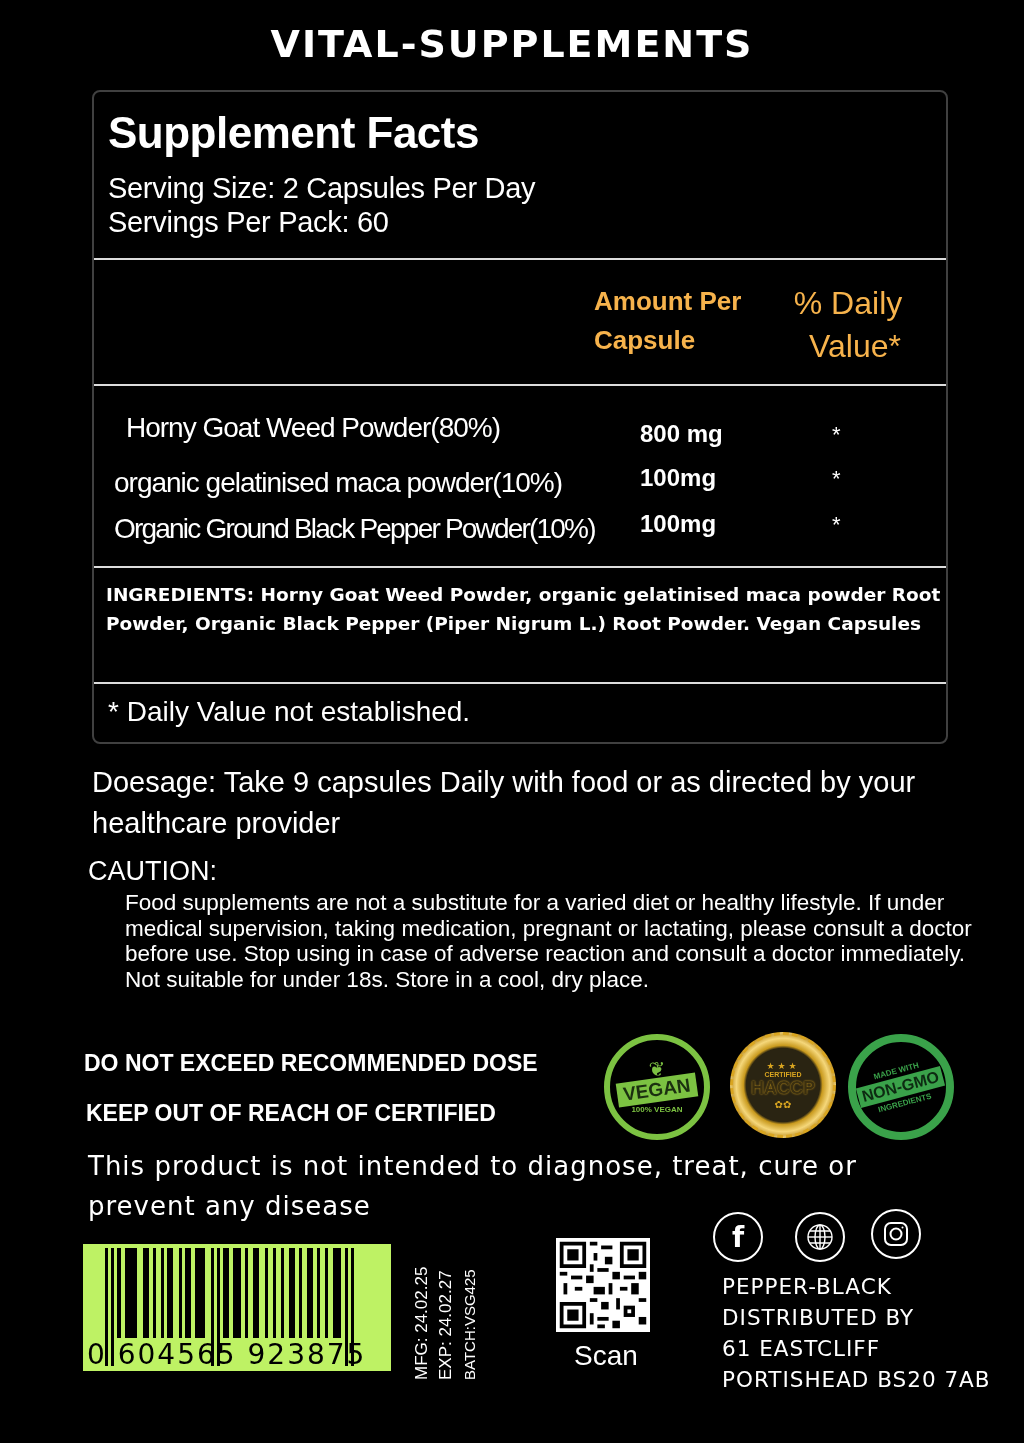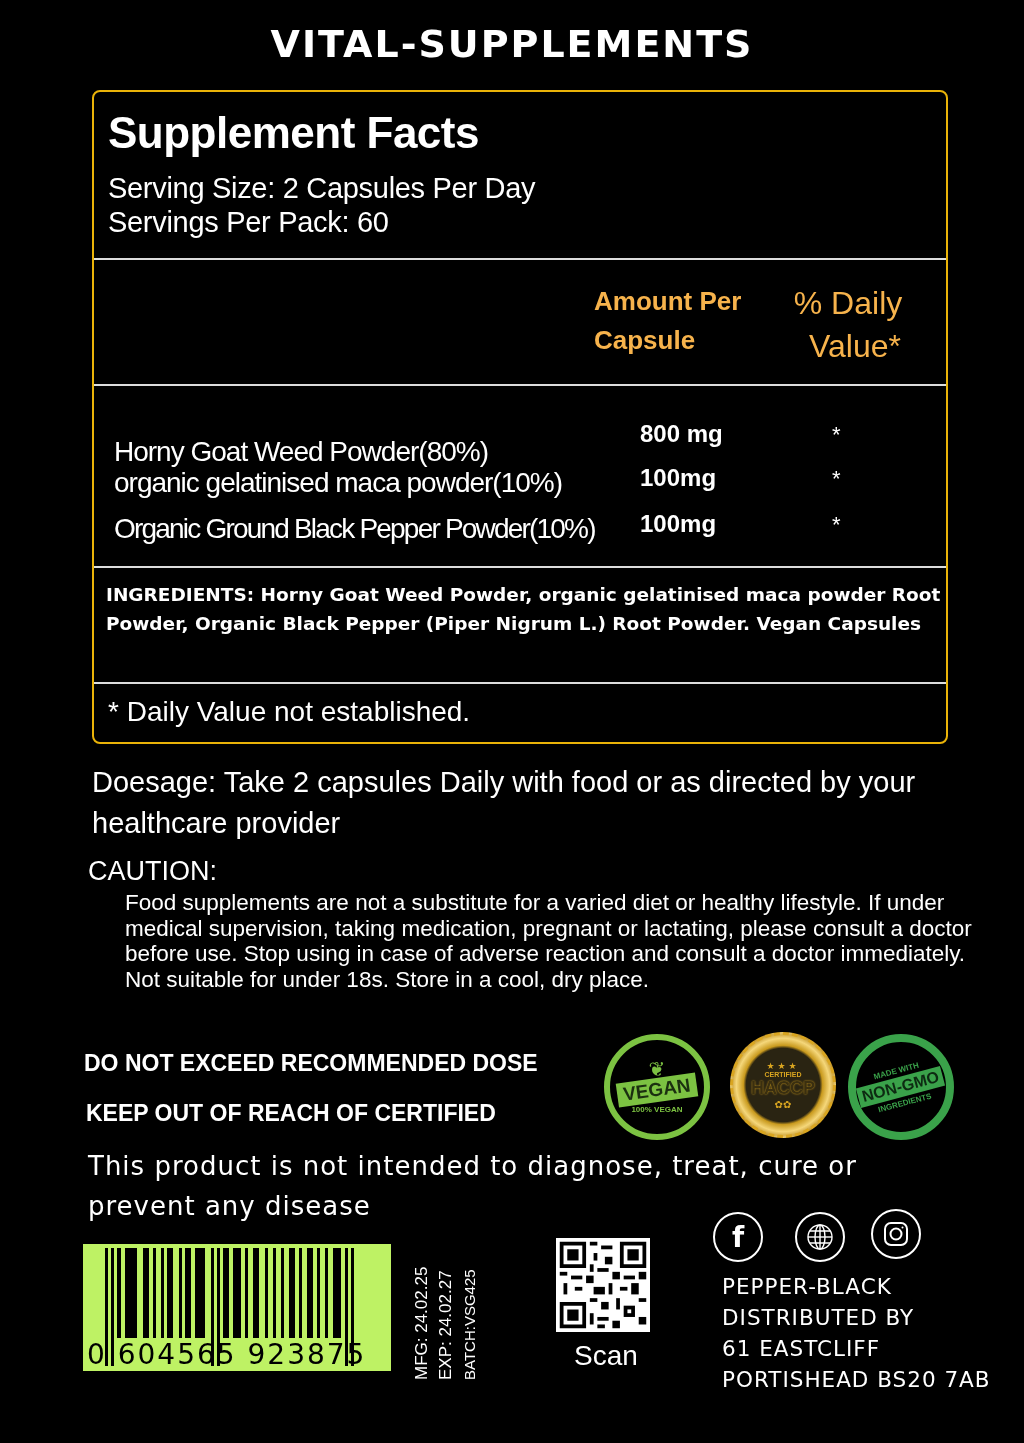--- a/index.html
+++ b/index.html
@@ -1,19 +1,19 @@
 <!DOCTYPE html>
 <html><head>
   <meta charset="utf-8">
   <style>
     html, body { margin:0; padding:0; }
     body { width:1024px; height:1443px; background:#000; color:#fff; position:relative; overflow:hidden; font-family:"Liberation Sans", sans-serif; }
     .abs { position:absolute; }
     .brand { left:0; width:1024px; top:22px; text-align:center; font-family:"DejaVu Sans", sans-serif; font-weight:bold; font-size:38px; letter-spacing:2px; }
-    .panel { left:92px; top:90px; width:856px; height:654px; border:2px solid #eab308; border-radius:8px; box-sizing:border-box; }
+    .panel { left:92px; top:90px; width:856px; height:654px; border:2px solid #404040; border-radius:8px; box-sizing:border-box; }
     .hr { position:absolute; left:0; right:0; height:2px; background:#ddd; }
     .title { left:14px; top:16px; font-size:44px; font-weight:bold; letter-spacing:-0.5px; }
     .serving { left:14px; font-size:29px; letter-spacing:-0.3px; }
     .gold { color:#f7b34c; }
     .hdr-amount { left:500px; top:190px; font-size:26px; font-weight:bold; line-height:39px; }
     .hdr-dv { left:694px; top:190px; font-size:32px; line-height:43px; text-align:center; width:120px; }
     .ing-name { left:20px; font-size:28px; letter-spacing:-1px; }
     .ing-amt { left:546px; font-size:24px; font-weight:bold; }
     .ing-dv { left:738px; font-size:22px; }
     .ingredients { left:12px; top:488px; width:840px; font-family:"DejaVu Sans", sans-serif; font-weight:bold; font-size:18.5px; line-height:29px; }
@@ -48,39 +48,39 @@
   <div class="abs hdr-dv gold">
     <div>% Daily</div>
     <div style="padding-left:14px;">Value*</div>
   </div>
   <div class="abs hdr-amount gold">
     <div>Amount Per</div>
     <div>Capsule</div>
   </div>
   <div class="hr" style="top:292px;"></div>
 
-  <div class="abs ing-name" style="top:344px;">Horny Goat Weed Powder(80%)</div>
+  <div class="abs ing-name" style="top:320px;margin-left:12px;">Horny Goat Weed Powder(80%)</div>
   <div class="abs ing-amt" style="top:328px;">800 mg</div>
   <div class="abs ing-dv" style="top:330px;">*</div>
 
   <div class="abs ing-name" style="top:375px;">organic gelatinised maca powder(10%)</div>
   <div class="abs ing-amt" style="top:372px;">100mg</div>
   <div class="abs ing-dv" style="top:374px;">*</div>
 
   <div class="abs ing-name" style="top:421px; letter-spacing:-1.8px;">Organic Ground Black Pepper Powder(10%)</div>
   <div class="abs ing-amt" style="top:418px;">100mg</div>
   <div class="abs ing-dv" style="top:420px;">*</div>
 
   <div class="hr" style="top:474px;"></div>
   <div class="abs ingredients">INGREDIENTS: Horny Goat Weed Powder, organic gelatinised maca powder Root Powder, Organic Black Pepper (Piper Nigrum L.) Root Powder. Vegan Capsules</div>
   <div class="hr" style="top:590px;"></div>
   <div class="abs note">* Daily Value not established.</div>
 </div>
 
-<div class="abs dosage">Doesage: Take 2 capsules Daily with food or as directed by your healthcare provider</div>
+<div class="abs dosage">Doesage: Take 9 capsules Daily with food or as directed by your healthcare provider</div>
 <div class="abs caution-h">CAUTION:</div>
 <div class="abs caution">Food supplements are not a substitute for a varied diet or healthy lifestyle. If under medical supervision, taking medication, pregnant or lactating, please consult a doctor before use. Stop using in case of adverse reaction and consult a doctor immediately. Not suitable for under 18s. Store in a cool, dry place.</div>
 
 <div class="abs warn" style="top:1050px;">DO NOT EXCEED RECOMMENDED DOSE</div>
 <div class="abs warn" style="top:1100px; left:86px;">KEEP OUT OF REACH OF CERTIFIED</div>
 
 <div class="abs badge" style="left:604px; top:1034px; border:6px solid #7cc242;">
   <div style="text-align:center;">
     <div style="color:#7cc242; font-size:20px; line-height:18px;">❦</div>
     <div style="background:#7cc242; color:#1b3010; font-weight:bold; font-size:19px; padding:1px 6px; transform:rotate(-8deg);">VEGAN</div>

